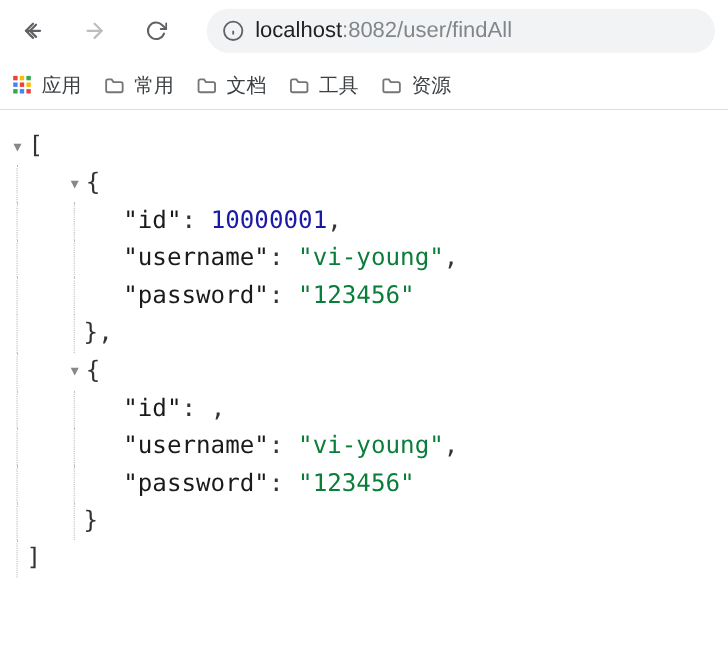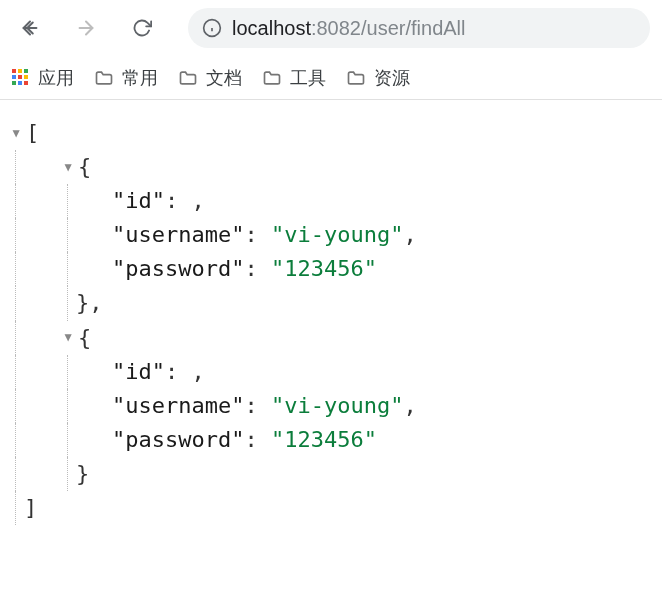--- a/index.html
+++ b/index.html
@@ -207,21 +207,21 @@
         </svg>
       </span>
     <span class="bm-label">资源</span>
   </div>
 </div>
 
 <div class="json-viewer">
   <div class="json-line"><span class="toggle">▼</span><span class="punct">[</span></div>
 
   <div class="json-line"><span class="guide"></span><span class="indent"></span><span class="toggle">▼</span><span class="punct">{</span></div>
-  <div class="json-line"><span class="guide"></span><span class="indent"></span><span class="guide"></span><span class="indent"></span>  <span class="key">"<span>id</span>"</span><span class="punct">: </span><span class="punct">,</span></div>
+  <div class="json-line"><span class="guide"></span><span class="indent"></span><span class="guide"></span><span class="indent"></span>  <span class="key">"<span>id</span>"</span><span class="punct">: </span><span class="num">10000001</span><span class="punct">,</span></div>
   <div class="json-line"><span class="guide"></span><span class="indent"></span><span class="guide"></span><span class="indent"></span>  <span class="key">"<span>username</span>"</span><span class="punct">: </span><span class="str">"<span>vi-young</span>"</span><span class="punct">,</span></div>
   <div class="json-line"><span class="guide"></span><span class="indent"></span><span class="guide"></span><span class="indent"></span>  <span class="key">"<span>password</span>"</span><span class="punct">: </span><span class="str">"<span>123456</span>"</span></div>
   <div class="json-line"><span class="guide"></span><span class="indent"></span><span class="guide"></span><span class="punct">}</span><span class="punct">,</span></div>
 
   <div class="json-line"><span class="guide"></span><span class="indent"></span><span class="toggle">▼</span><span class="punct">{</span></div>
   <div class="json-line"><span class="guide"></span><span class="indent"></span><span class="guide"></span><span class="indent"></span>  <span class="key">"<span>id</span>"</span><span class="punct">: </span><span class="punct">,</span></div>
   <div class="json-line"><span class="guide"></span><span class="indent"></span><span class="guide"></span><span class="indent"></span>  <span class="key">"<span>username</span>"</span><span class="punct">: </span><span class="str">"<span>vi-young</span>"</span><span class="punct">,</span></div>
   <div class="json-line"><span class="guide"></span><span class="indent"></span><span class="guide"></span><span class="indent"></span>  <span class="key">"<span>password</span>"</span><span class="punct">: </span><span class="str">"<span>123456</span>"</span></div>
   <div class="json-line"><span class="guide"></span><span class="indent"></span><span class="guide"></span><span class="punct">}</span></div>
 

